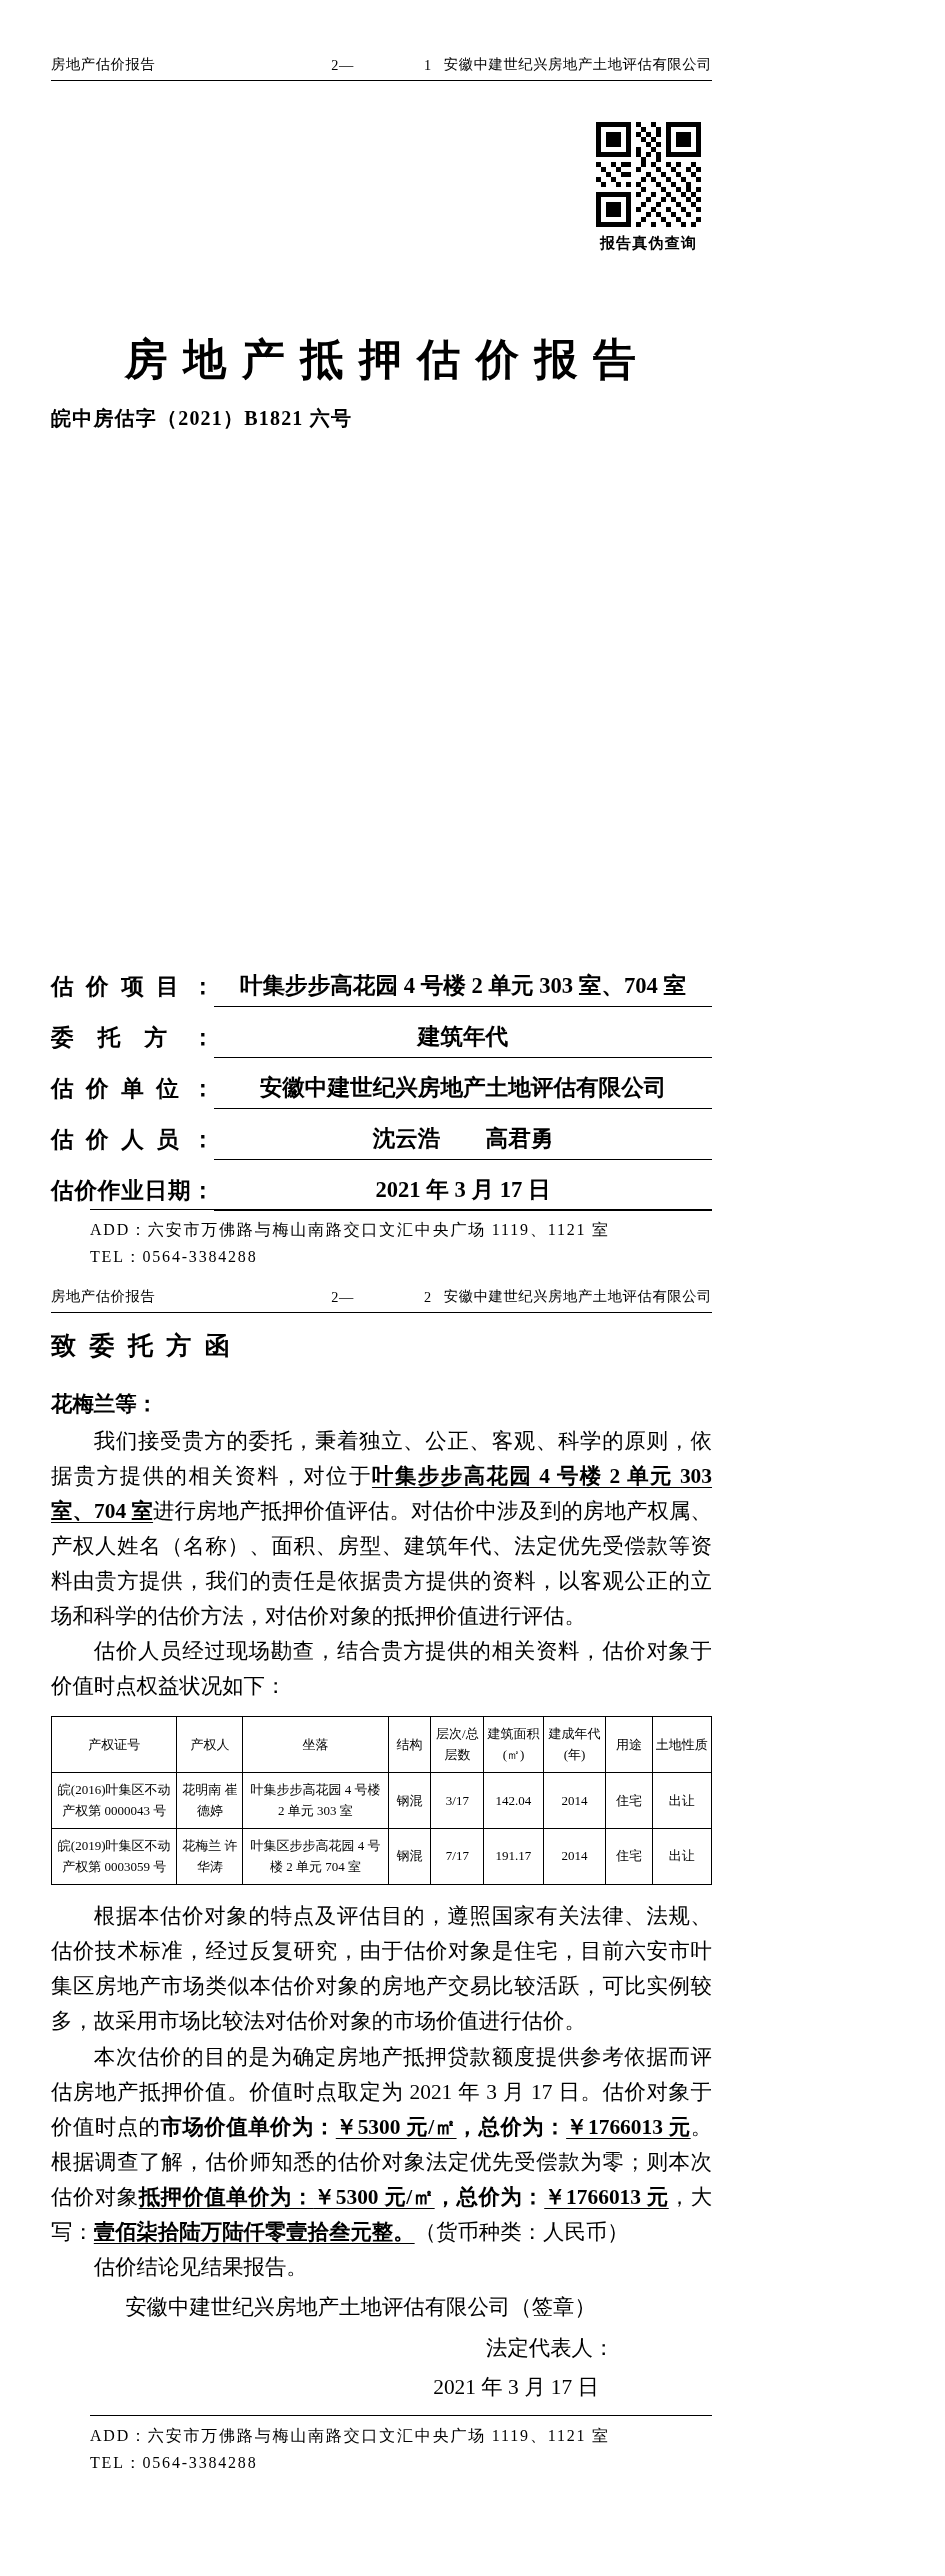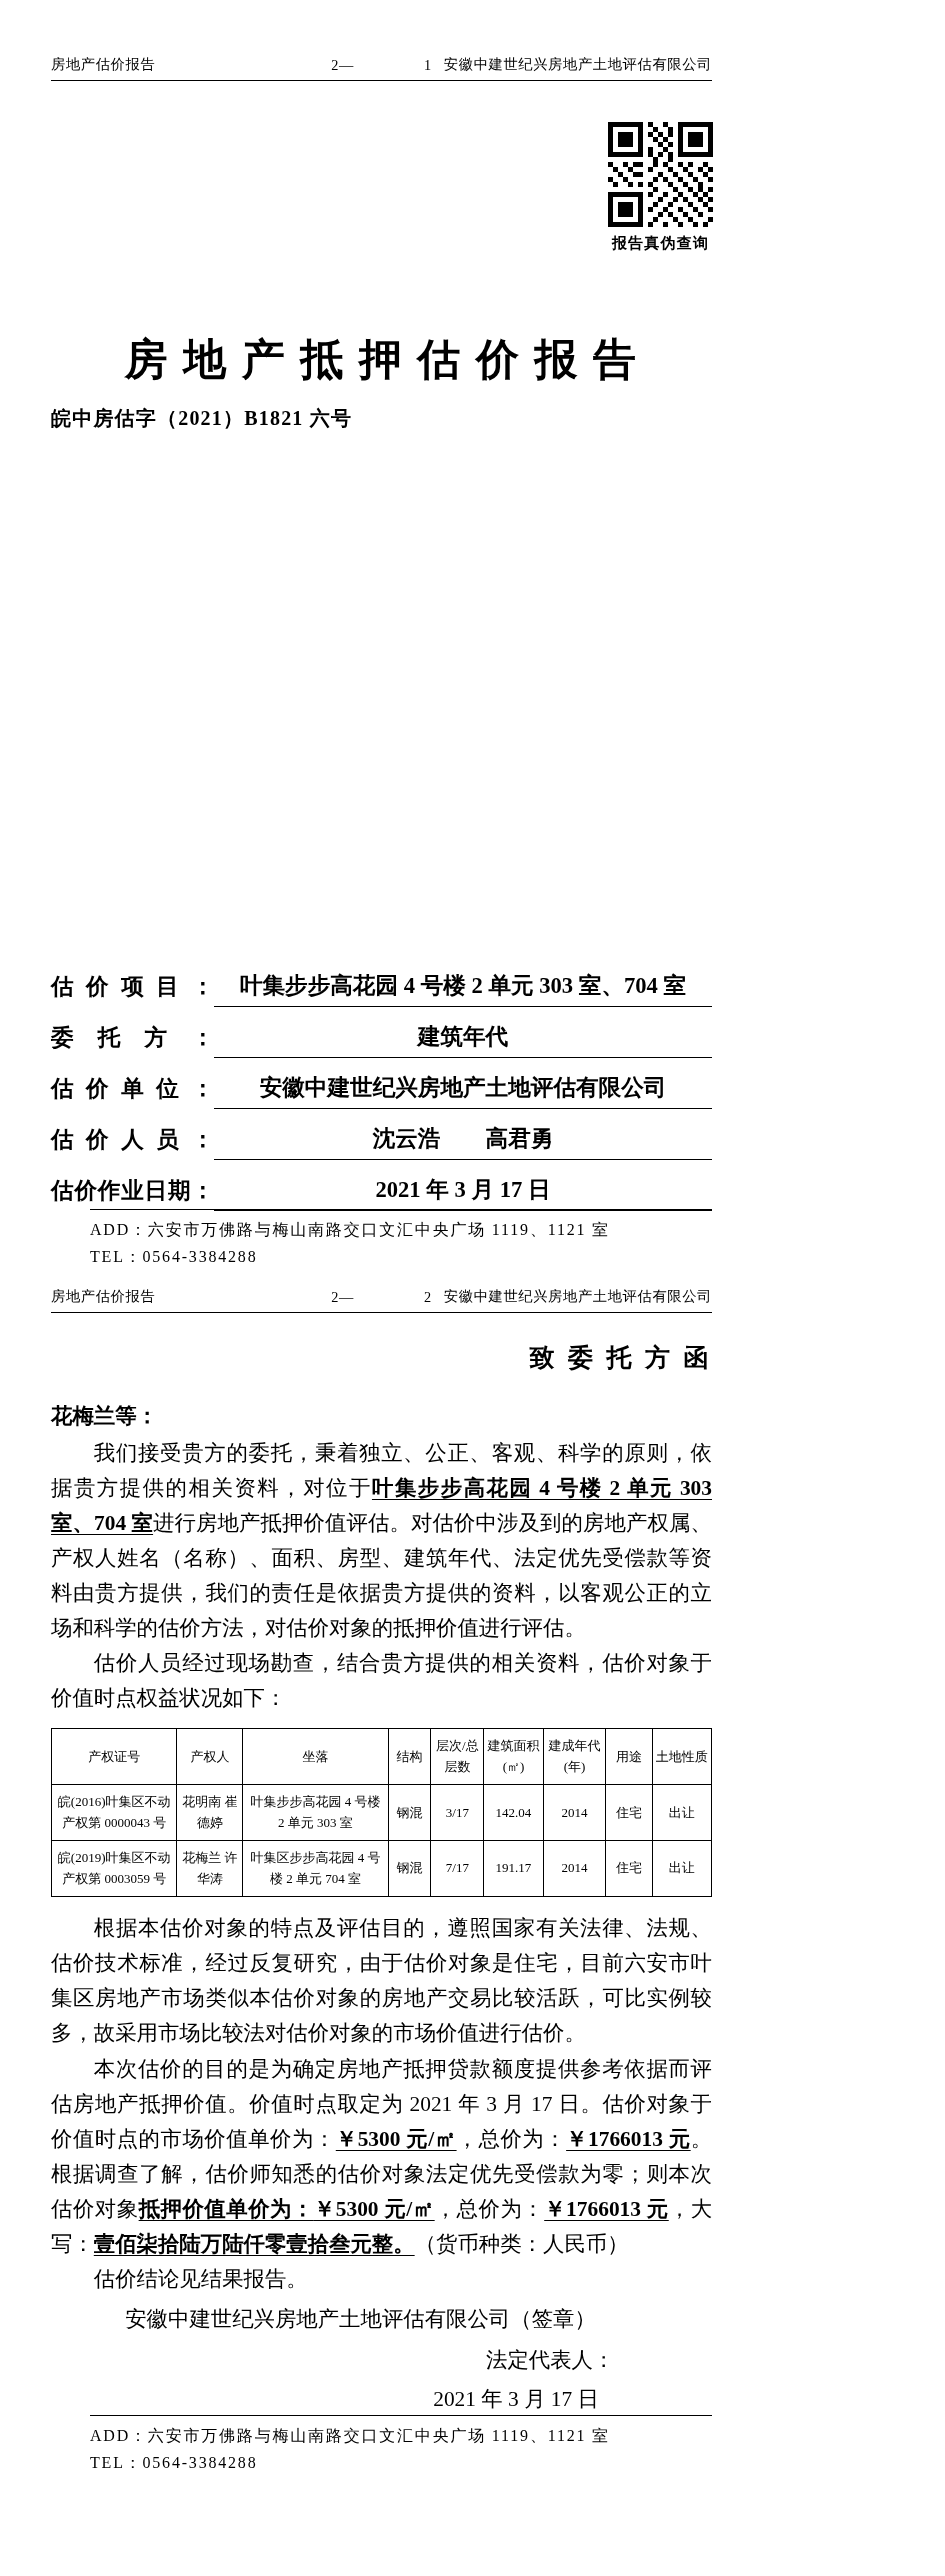--- a/index.html
+++ b/index.html
@@ -11,43 +11,43 @@
   .page-2 { height:1302px; }
 
   .page-header { display:grid; grid-template-columns:1fr auto 1fr; align-items:end;
                  border-bottom:1.2px solid #000; padding-bottom:6px; font-size:14.3px; letter-spacing:0.6px; }
   .page-1 .page-header { padding-top:55px; }
   .page-2 .page-header { padding-top:13px; }
   .ph-left { text-align:left; white-space:nowrap; }
   .ph-center { display:flex; gap:70px; white-space:nowrap; }
   .ph-right { text-align:right; white-space:nowrap; }
 
-  .qr-block { position:absolute; top:122px; right:50px; width:105px; text-align:center; }
+  .qr-block { position:absolute; top:122px; right:62px; width:105px; text-align:center; }
   .qr-svg { width:105px; height:105px; display:block; }
   .qr-label { margin-top:7.1px; font-weight:bold; font-size:15px; letter-spacing:1.2px; white-space:nowrap; }
 
   .main-title { margin-top:250px; text-align:center; font-size:43px; font-weight:bold; letter-spacing:2.4px; white-space:nowrap; }
   .report-no { margin-top:16px; font-size:20px; font-weight:bold; letter-spacing:1.2px; }
 
   .form { margin-top:524px; }
   .form-row { display:flex; align-items:flex-end; height:51px; font-size:22.6px; font-weight:bold; }
   .form-label { flex:0 0 163px; text-align:justify; text-align-last:justify; padding-bottom:4.8px; }
   .form-value { flex:1; border-bottom:1.2px solid #000; text-align:center; padding-bottom:4.8px; white-space:nowrap; }
 
   .page-footer { position:absolute; left:51px; right:51px; border-top:1.2px solid #000;
                  padding-top:6px; font-size:16px; line-height:27px; letter-spacing:1.8px;margin-left:39px; }
   .page-1 .page-footer { bottom:3.6px; }
   .page-2 .page-footer { bottom:100px; }
 
-  .letter-title { margin-top:28px; text-align:right; font-size:25px; font-weight:bold; letter-spacing:3.6px; }
+  .letter-title { margin-top:16px; text-align:left; font-size:25px; font-weight:bold; letter-spacing:3.6px; }
   .salutation { margin-top:27px; font-size:21.4px; font-weight:bold; }
   .para { font-size:21.4px; line-height:35px; text-align:justify; text-indent:2em; }
   .p-first { margin-top:6px; }
   .p-after-table { margin-top:15.5px;font-family:Liberation Mono, monospace; }
-  .b  { font-weight:normal; }
+  .b  { font-weight:bold; }
   .bu { font-weight:bold; text-decoration:underline; text-decoration-thickness:1.2px; text-underline-offset:4.2px; }
 
   .prop-table { width:100%; border-collapse:collapse; margin-top:12px; font-size:13px; table-layout:fixed; }
   .prop-table th, .prop-table td { border:1.2px solid #000; text-align:center; vertical-align:middle;
                  padding:6px 3px; line-height:1.65; font-weight:normal; word-break:break-all; }
 
   .sig-company { margin-top:7.1px; font-size:21.4px; text-align:center; padding-right:42px; }
   .sig-legal   { margin-top:12px; font-size:21.4px; padding-left:435px; }
   .sig-date    { margin-top:9.5px; font-size:21.4px; text-align:right; padding-right:113px; }
 </style>

